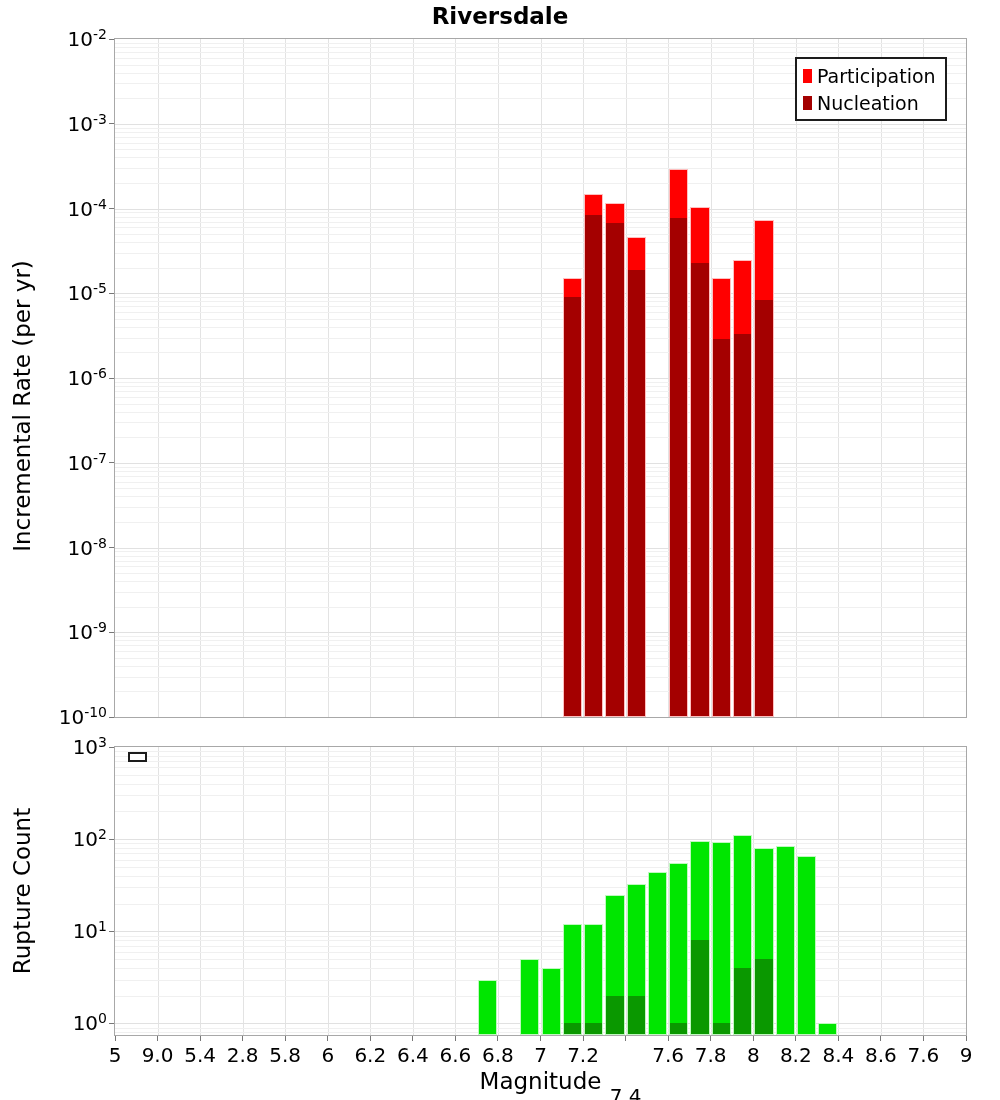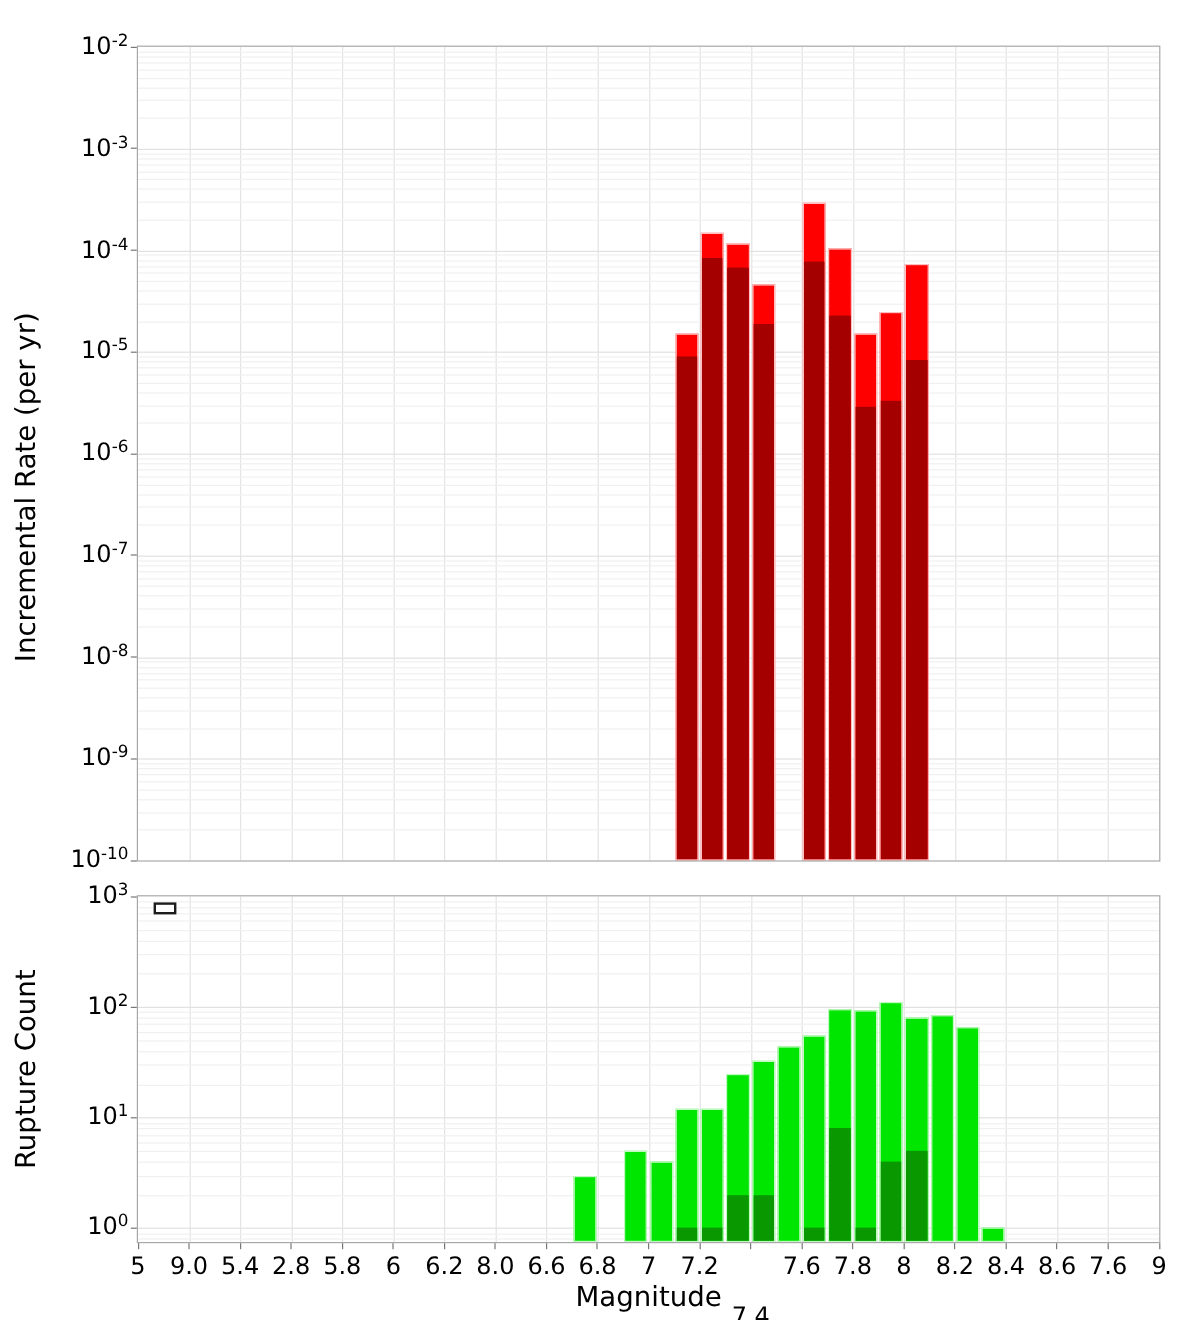--- a/index.html
+++ b/index.html
@@ -48,20 +48,21 @@
     padding: 3px 9px 3px 6px; z-index: 5;
   }
   .legend-row { display: flex; align-items: center; height: 27px; white-space: nowrap; }
   .swatch { display: inline-block; width: 9px; height: 14px; margin-right: 5px; flex: 0 0 auto; }
   .legend-text { font-size: 19px; }
 </style>
 </head>
 <body>
 
 <div class="figure">
+  <div class="title">Riversdale</div>
 
   <div class="vlabel" style="left:22px; top:406px;">
     <span>Incremental Rate (per yr)</span>
   </div>
   <div class="vlabel" style="left:22px; top:891px;">
     <span>Rupture Count</span>
   </div>
   <div class="xlabel">Magnitude</div>
 
   <div id="chart-layer">
@@ -302,21 +303,21 @@
       <div class="xtick-label" style="left: 170.1px; top: 1043px; position: absolute;">5.4</div>
       <div class="tick-mark" style="left: 242.15px; top: 1036px; width: 1px; height: 5px; position: absolute;"></div>
       <div class="xtick-label" style="left: 212.65px; top: 1043px; position: absolute;">2.8</div>
       <div class="tick-mark" style="left: 284.7px; top: 1036px; width: 1px; height: 5px; position: absolute;"></div>
       <div class="xtick-label" style="left: 255.2px; top: 1043px; position: absolute;">5.8</div>
       <div class="tick-mark" style="left: 327.25px; top: 1036px; width: 1px; height: 5px; position: absolute;"></div>
       <div class="xtick-label" style="left: 297.75px; top: 1043px; position: absolute;">6</div>
       <div class="tick-mark" style="left: 369.8px; top: 1036px; width: 1px; height: 5px; position: absolute;"></div>
       <div class="xtick-label" style="left: 340.3px; top: 1043px; position: absolute;">6.2</div>
       <div class="tick-mark" style="left: 412.35px; top: 1036px; width: 1px; height: 5px; position: absolute;"></div>
-      <div class="xtick-label" style="left: 382.85px; top: 1043px; position: absolute;">8.0</div>
+      <div class="xtick-label" style="left: 382.85px; top: 1043px; position: absolute;">6.4</div>
       <div class="tick-mark" style="left: 454.9px; top: 1036px; width: 1px; height: 5px; position: absolute;"></div>
       <div class="xtick-label" style="left: 425.4px; top: 1043px; position: absolute;">6.6</div>
       <div class="tick-mark" style="left: 497.45px; top: 1036px; width: 1px; height: 5px; position: absolute;"></div>
       <div class="xtick-label" style="left: 467.95px; top: 1043px; position: absolute;">6.8</div>
       <div class="tick-mark" style="left: 540px; top: 1036px; width: 1px; height: 5px; position: absolute;"></div>
       <div class="xtick-label" style="left: 510.5px; top: 1043px; position: absolute;">7</div>
       <div class="tick-mark" style="left: 582.55px; top: 1036px; width: 1px; height: 5px; position: absolute;"></div>
       <div class="xtick-label" style="left: 553.05px; top: 1043px; position: absolute;">7.2</div>
       <div class="tick-mark" style="left: 625.1px; top: 1036px; width: 1px; height: 5px; position: absolute;"></div>
       <div class="xtick-label" style="left: 595.6px; top: 1084px; position: absolute;">7.4</div>
@@ -331,16 +332,26 @@
       <div class="tick-mark" style="left: 837.85px; top: 1036px; width: 1px; height: 5px; position: absolute;"></div>
       <div class="xtick-label" style="left: 808.35px; top: 1043px; position: absolute;">8.4</div>
       <div class="tick-mark" style="left: 880.4px; top: 1036px; width: 1px; height: 5px; position: absolute;"></div>
       <div class="xtick-label" style="left: 850.9px; top: 1043px; position: absolute;">8.6</div>
       <div class="tick-mark" style="left: 922.95px; top: 1036px; width: 1px; height: 5px; position: absolute;"></div>
       <div class="xtick-label" style="left: 893.45px; top: 1043px; position: absolute;">7.6</div>
       <div class="tick-mark" style="left: 965.5px; top: 1036px; width: 1px; height: 5px; position: absolute;"></div>
       <div class="xtick-label" style="left: 936px; top: 1043px; position: absolute;">9</div>
     </div>
 
+  <div class="legend" id="legend1" style="left:795px; top:57px;">
+    <div class="legend-row">
+      <span class="swatch" id="sw-participation" style="background: rgb(255, 0, 0);"></span>
+      <span class="legend-text">Participation</span>
+    </div>
+    <div class="legend-row">
+      <span class="swatch" id="sw-nucleation" style="background: rgb(164, 0, 0);"></span>
+      <span class="legend-text">Nucleation</span>
+    </div>
+  </div>
 
   <div class="legend" id="legend2" style="left:128px; top:752px;">
   </div>
 </div>
 
 </body></html>

